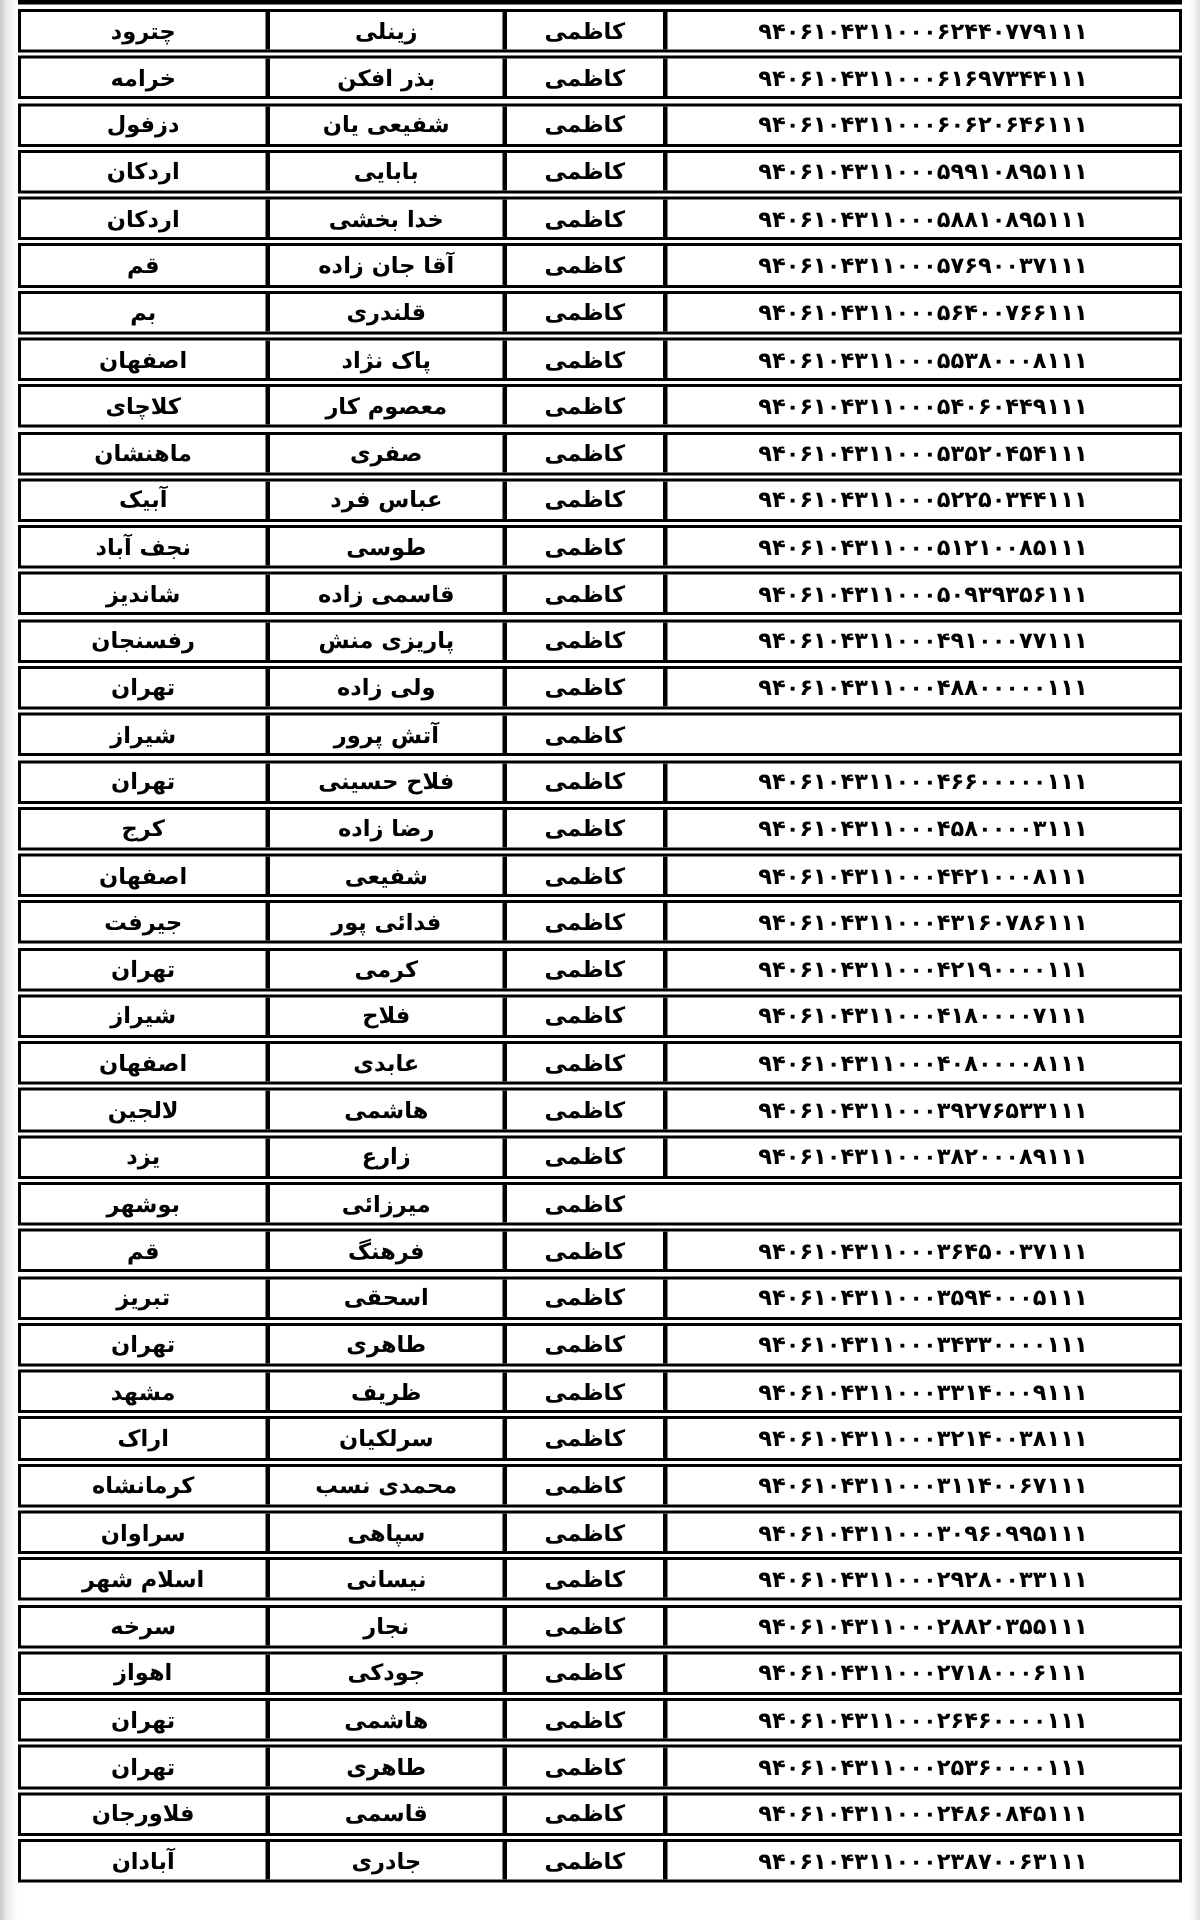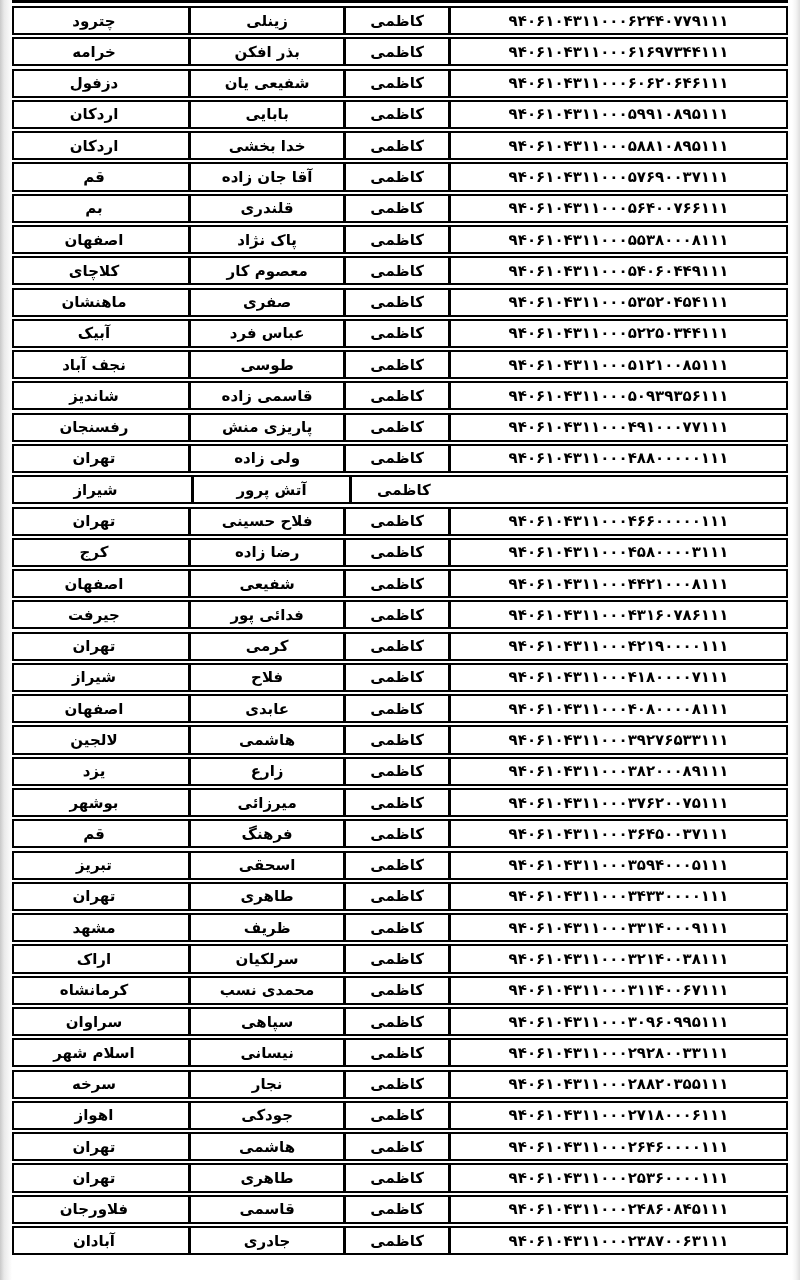--- a/index.html
+++ b/index.html
@@ -28,21 +28,21 @@
   .row{
     box-sizing:border-box;height:29.1px;
     border:2px solid #000;background:#fff;
     display:flex;flex-direction:row;align-items:stretch;
   }
   .cell{
     box-sizing:border-box;display:flex;align-items:center;justify-content:center;
     color:#000;font-weight:bold;white-space:nowrap;overflow:hidden;
   }
   .cell.city{width:21.1%;font-size:15px;}
-  .cell.name{width:20.5%;border-left:3px solid #000;font-size:15px;margin-left:14px;}
+  .cell.name{width:20.5%;border-left:3px solid #000;font-size:15px;}
   .cell.tag {width:13.8%;border-left:3px solid #000;font-size:15px;}
   .cell.num {width:44.6%;border-left:3px solid #000;font-size:15px;letter-spacing:2px;}
 </style>
 </head>
 <body>
 
 <div class="edge-left"></div>
 <div class="edge-right"></div>
 <div class="cut-row-edge"></div>
 
@@ -218,21 +218,20 @@
     <div class="cell city" dir="rtl" lang="fa">یزد</div>
     <div class="cell name" dir="rtl" lang="fa">زارع</div>
     <div class="cell tag" dir="rtl" lang="fa">کاظمی</div>
     <div class="cell num" dir="ltr">۹۴۰۶۱۰۴۳۱۱۰۰۰۳۸۲۰۰۰۸۹۱۱۱</div>
   </div>
 
   <div class="row">
     <div class="cell city" dir="rtl" lang="fa">بوشهر</div>
     <div class="cell name" dir="rtl" lang="fa">میرزائی</div>
     <div class="cell tag" dir="rtl" lang="fa">کاظمی</div>
-    <div class="cell num" dir="ltr">۹۴۰۶۱۰۴۳۱۱۰۰۰۳۷۶۲۰۰۷۵۱۱۱</div>
   </div>
 
   <div class="row">
     <div class="cell city" dir="rtl" lang="fa">قم</div>
     <div class="cell name" dir="rtl" lang="fa">فرهنگ</div>
     <div class="cell tag" dir="rtl" lang="fa">کاظمی</div>
     <div class="cell num" dir="ltr">۹۴۰۶۱۰۴۳۱۱۰۰۰۳۶۴۵۰۰۳۷۱۱۱</div>
   </div>
 
   <div class="row">

